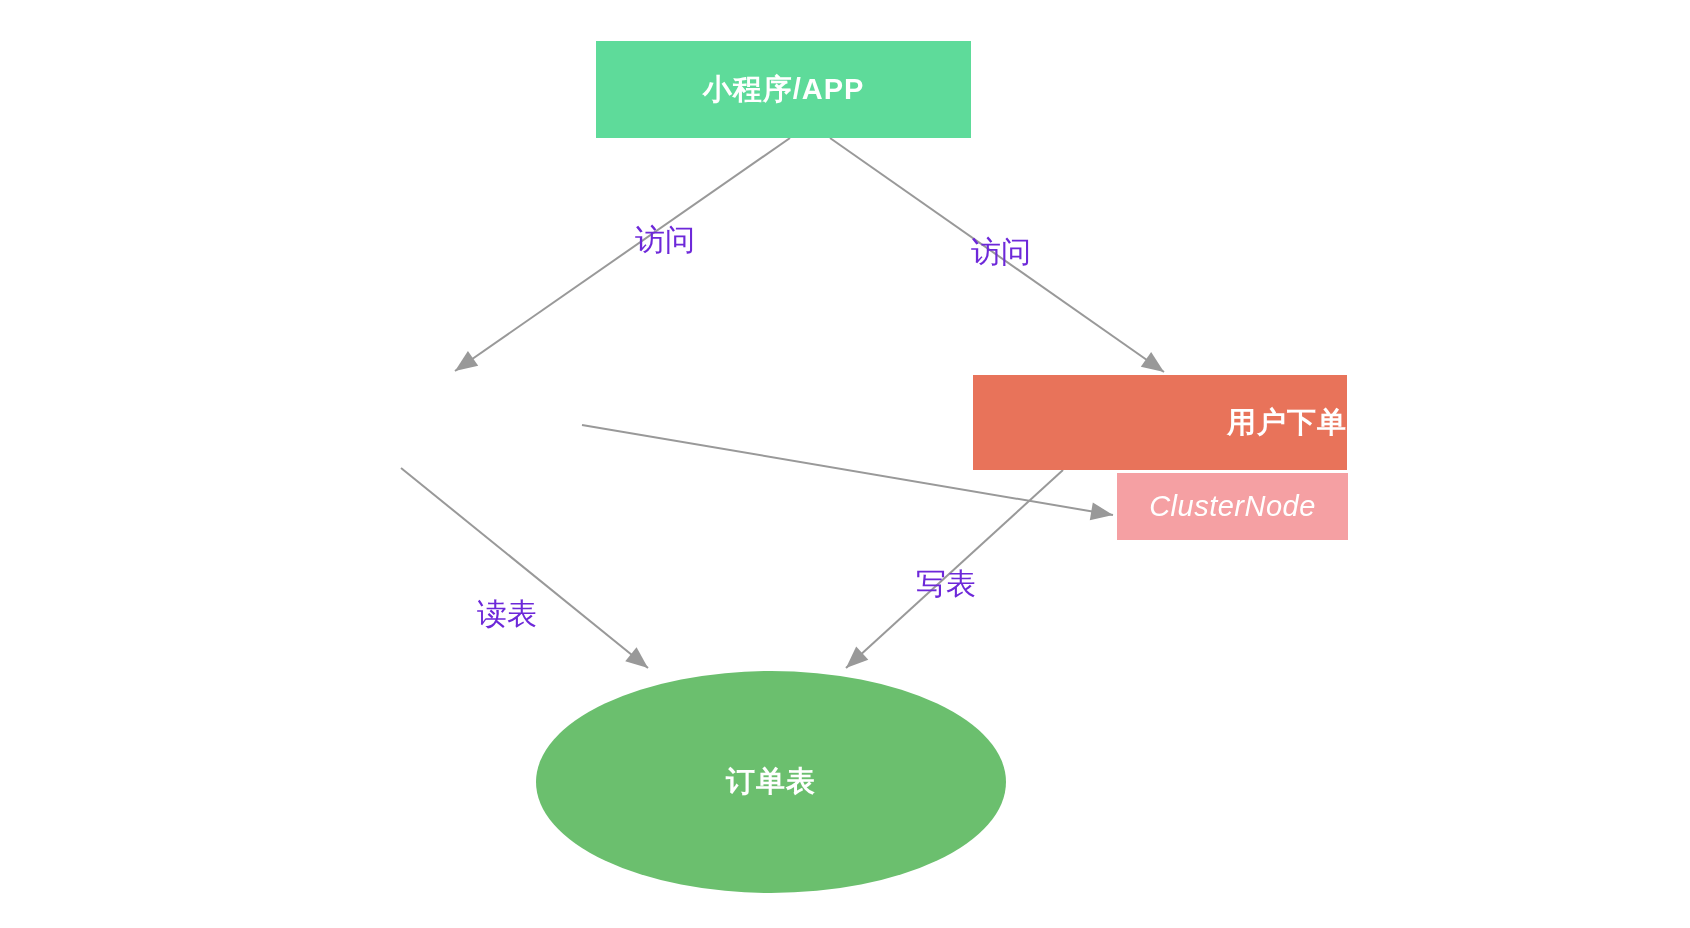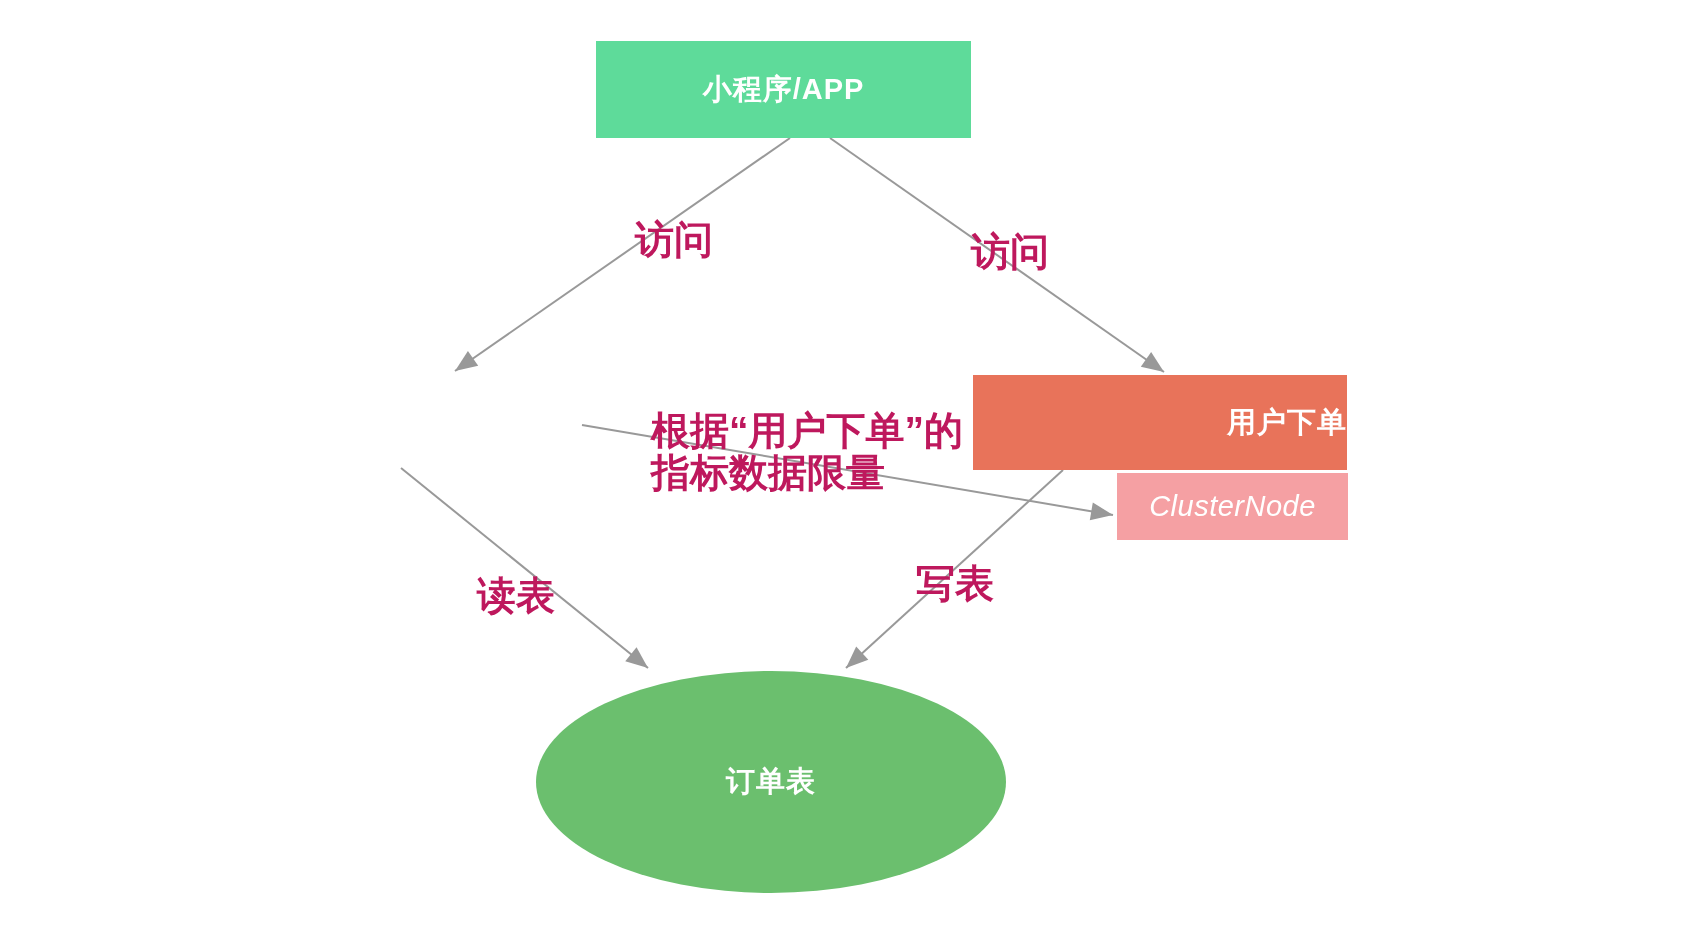--- a/index.html
+++ b/index.html
@@ -43,25 +43,24 @@
   }
   .node.ellipse {
     border-radius: 50%;
   }
   .node.cluster .node-label {
     font-weight: 500;
     letter-spacing: 0.5px;
   }
   .edge-label {
     position: absolute;
-    color: #be185d;
-    font-size: 39px;
+    color: #6d28d9;
+    font-size: 30px;
     line-height: 36px;
     white-space: nowrap;
-    font-weight: bold;
   }
   .edge-label.multiline {
     line-height: 42px;
   }
 </style>
 </head>
 <body>
 
 <div class="canvas">
 
@@ -92,22 +91,18 @@
   </div>
 
   <div class="node ellipse" style="left: 536px; top: 671px; width: 470px; height: 222px; background-color: rgb(107, 191, 110);">
     <span class="node-label">订单表</span>
   </div>
 
   <div class="edge-label" style="left:635px; top:222px;">访问</div>
 
   <div class="edge-label" style="left:971px; top:234px;">访问</div>
 
-  <div class="edge-label multiline" style="left:651px; top:410px;">
-    <div>根据“用户下单”的</div>
-    <div>指标数据限量</div>
-  </div>
 
-  <div class="edge-label" style="left:477px; top:578px;">读表</div>
+  <div class="edge-label" style="left:477px; top:596px;">读表</div>
 
   <div class="edge-label" style="left:916px; top:566px;">写表</div>
 
 </div>
 
 </body></html>

